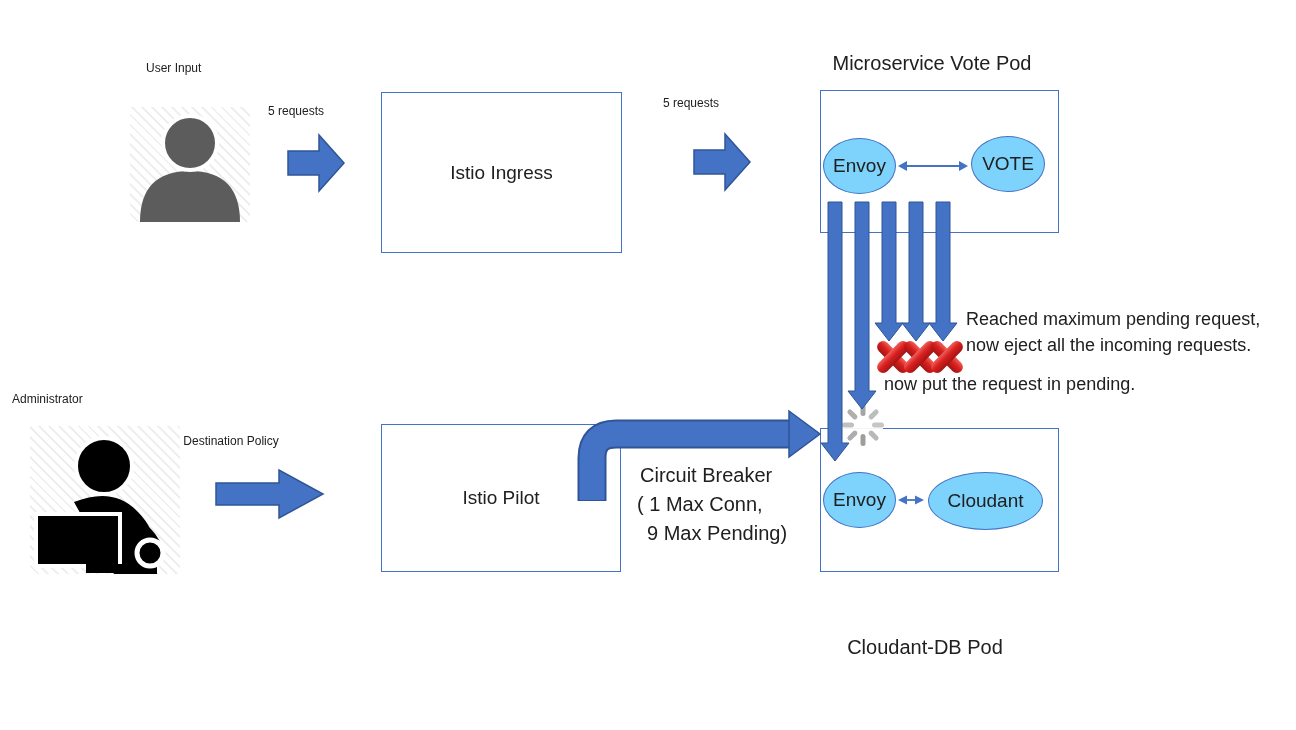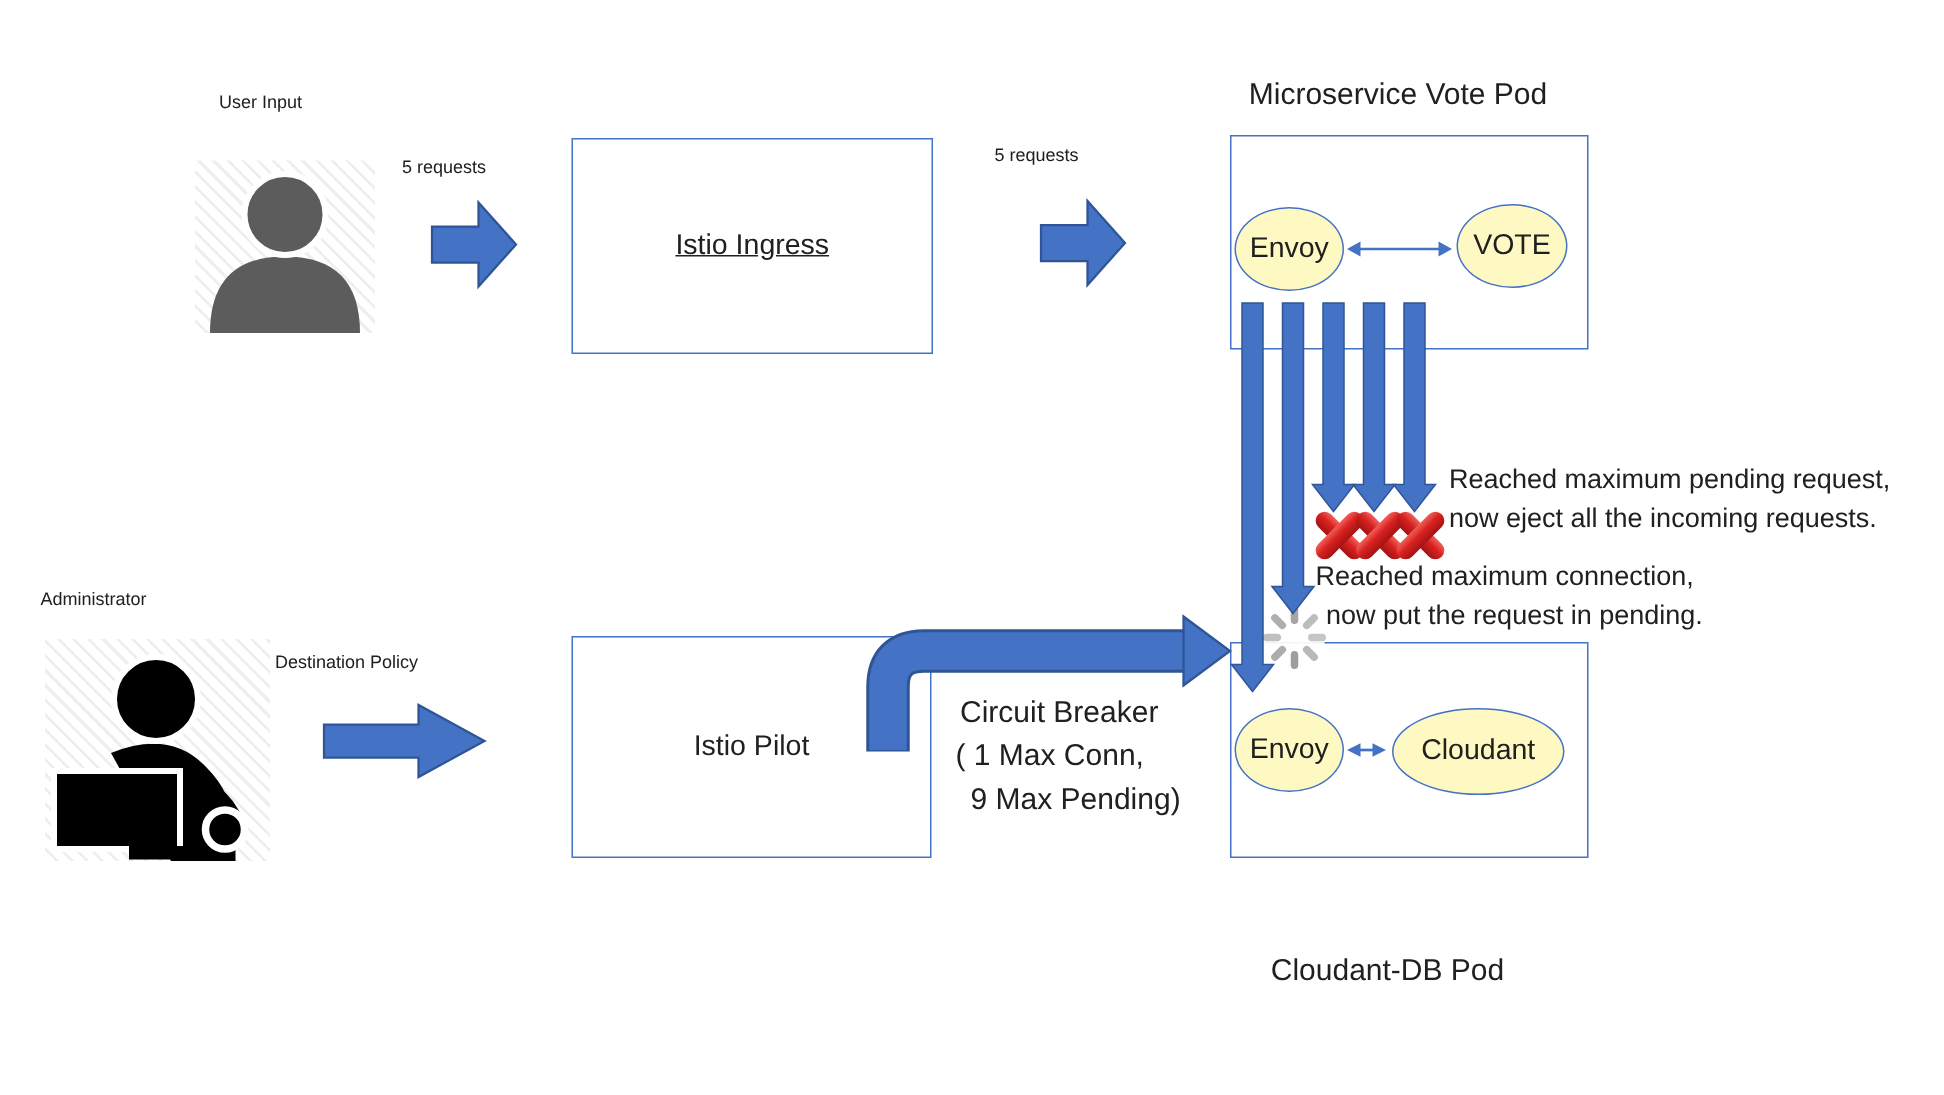--- a/index.html
+++ b/index.html
@@ -7,21 +7,21 @@
     position:relative;width:1296px;height:730px;background:#ffffff;
     font-family:"Liberation Sans",sans-serif;color:#202020;overflow:hidden;
   }
   .abs{position:absolute;}
   .box{
     position:absolute;background:#fff;border:1.6px solid #4472C4;
     display:flex;align-items:center;justify-content:center;
     font-size:19px;box-sizing:border-box;
   }
   .ellipse{
-    position:absolute;background:#fef9c3;border:1.6px solid #4472C4;border-radius:50%;
+    position:absolute;background:#7dd3fc;border:1.6px solid #4472C4;border-radius:50%;
     display:flex;align-items:center;justify-content:center;
     font-size:19px;box-sizing:border-box;z-index:2;
   }
   .lbl{position:absolute;font-size:12px;white-space:nowrap;}
   .note{position:absolute;font-size:18px;line-height:26px;white-space:nowrap;}
   .icon-bg{
     position:absolute;
     background:repeating-linear-gradient(45deg,#ffffff 0px,#ffffff 5px,#efefef 5px,#efefef 7px);
   }
   .icon-bg svg{position:absolute;left:0;top:0;}
@@ -31,40 +31,39 @@
 </style>
 </head>
 <body>
 
 <div id="canvas">
 
   <div class="lbl" style="left:146px;top:61px;">User Input</div>
   <div class="lbl" style="left:268px;top:104px;">5 requests</div>
   <div class="lbl" style="left:663px;top:96px;">5 requests</div>
   <div class="ctitle" style="left:792px;top:52px;width:280px;">Microservice Vote Pod</div>
-  <div class="lbl" style="left:27px;top:392px;">Administrator</div>
+  <div class="lbl" style="left:12px;top:392px;">Administrator</div>
   <div class="lbl" style="left:162px;top:434px;">Set Destination Policy</div>
   <div class="ctitle" style="left:785px;top:604px;width:280px;margin-top:32px;">Cloudant-DB Pod</div>
 
   <div class="abs" style="left:640px;top:461px;font-size:20px;line-height:29px;z-index:4;">
     <div class="cb-line">Circuit Breaker</div>
     <div class="cb-line" style="margin-left:-3px;">( 1 Max Conn,</div>
     <div class="cb-line" style="margin-left:7px;">9 Max Pending)</div>
   </div>
 
   <div class="note" style="left:966px;top:306px;z-index:6;">
     <div>Reached maximum pending request,</div>
     <div>now eject all the incoming requests.</div>
   </div>
   <div class="note" style="left:877px;top:371px;z-index:6;">
-    <div>Reached maximum connection,</div>
     <div style="margin-left:7px;">now put the request in pending.</div>
   </div>
 
-  <div class="box" style="left:381px;top:92px;width:241px;height:144px;text-decoration:underline;">
+  <div class="box" style="left:381px;top:92px;width:241px;height:161px;">
     <span>Istio Ingress</span>
   </div>
 
   <div class="box" style="left:381px;top:424px;width:240px;height:148px;">
     <span>Istio Pilot</span>
   </div>
 
   <div class="box" style="left:820px;top:90px;width:239px;height:143px;"></div>
   <div class="ellipse" style="left:823px;top:138px;width:73px;height:56px;">
     <span>Envoy</span>

